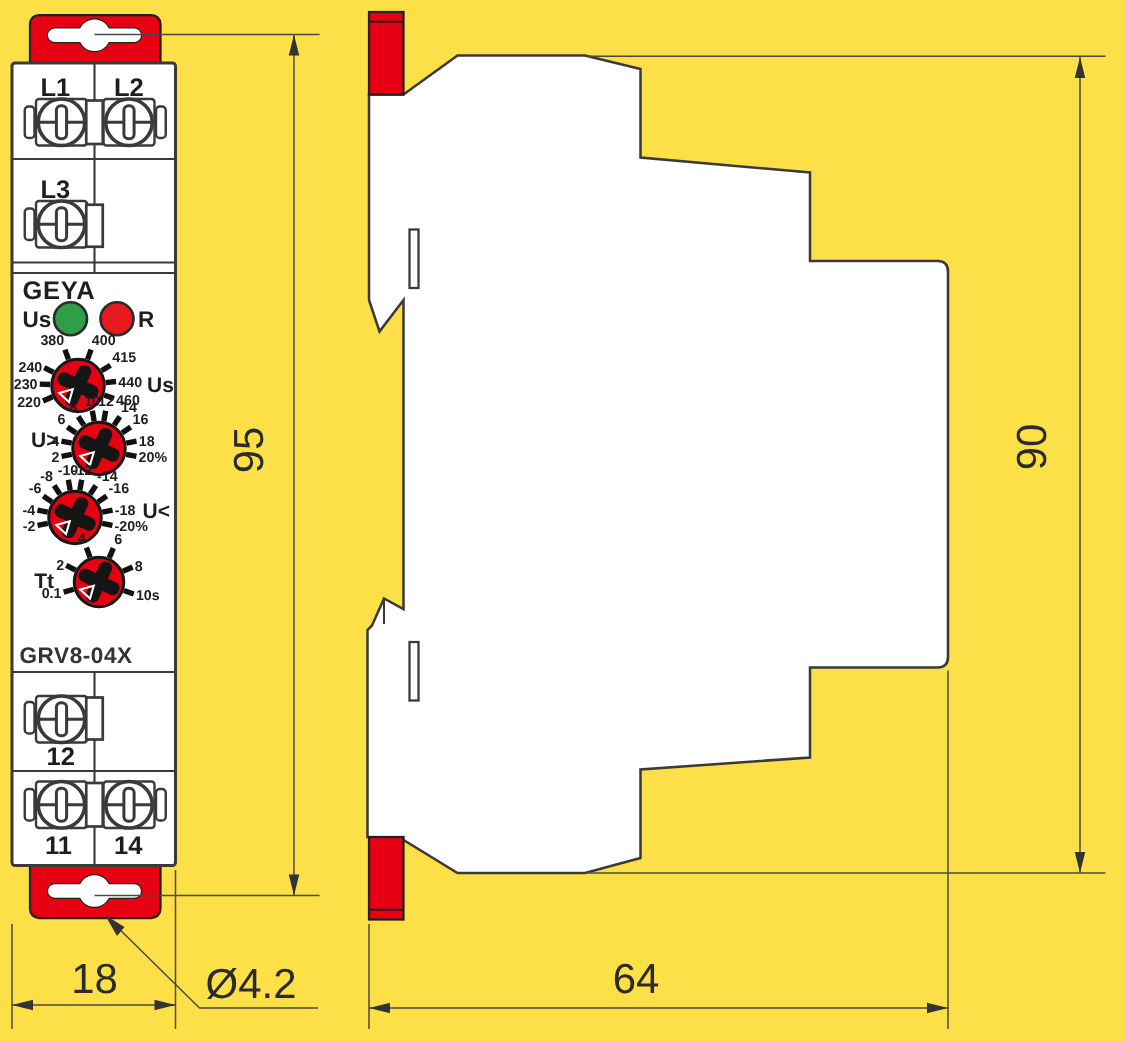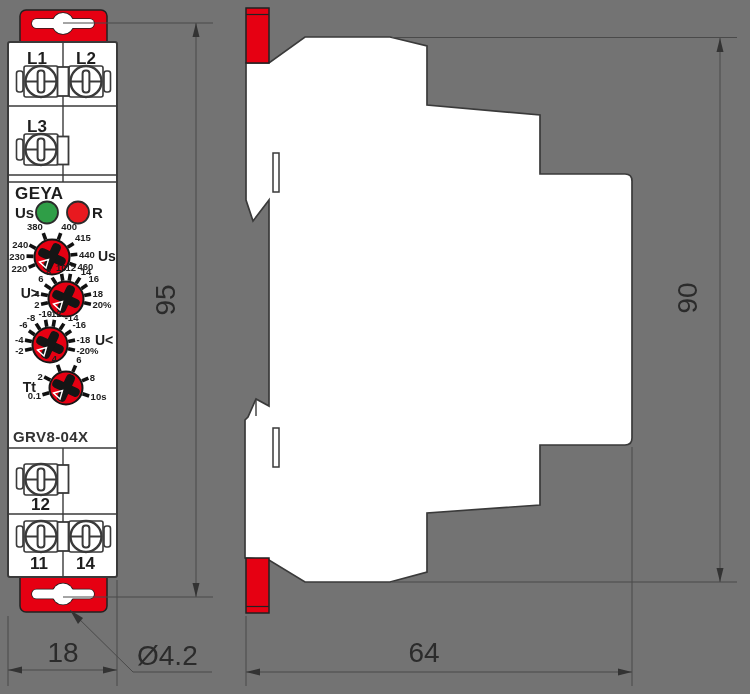--- a/index.html
+++ b/index.html
@@ -1,16 +1,16 @@
 <!DOCTYPE html>
 <html><head>
 <meta charset="utf-8">
 <style>
   html,body{margin:0;padding:0;background:#ffffff;}
-  .stage{position:relative;width:750px;height:694px;background:#737373;overflow:hidden;}
+  .stage{position:relative;width:750px;height:694px;background:#fde047;overflow:hidden;}
   svg{display:block;}
   text{font-family:"Liberation Sans", sans-serif;fill:#1e1e1e;}
   .term-label{font-size:17px;font-weight:600;}
   .brand{font-size:17px;font-weight:800;letter-spacing:.5px;}
   .model{font-size:15px;font-weight:600;letter-spacing:.4px;fill:#333;}
   .led-label{font-size:15px;font-weight:600;}
   .dial-label{font-size:14px;font-weight:700;}
   .dim-text{font-size:28px;font-weight:400;fill:#2b2b2b;}
   .outline{fill:#ffffff;stroke:#3a3a3a;}
   .thin{stroke:#3a3a3a;stroke-width:1.4;}

